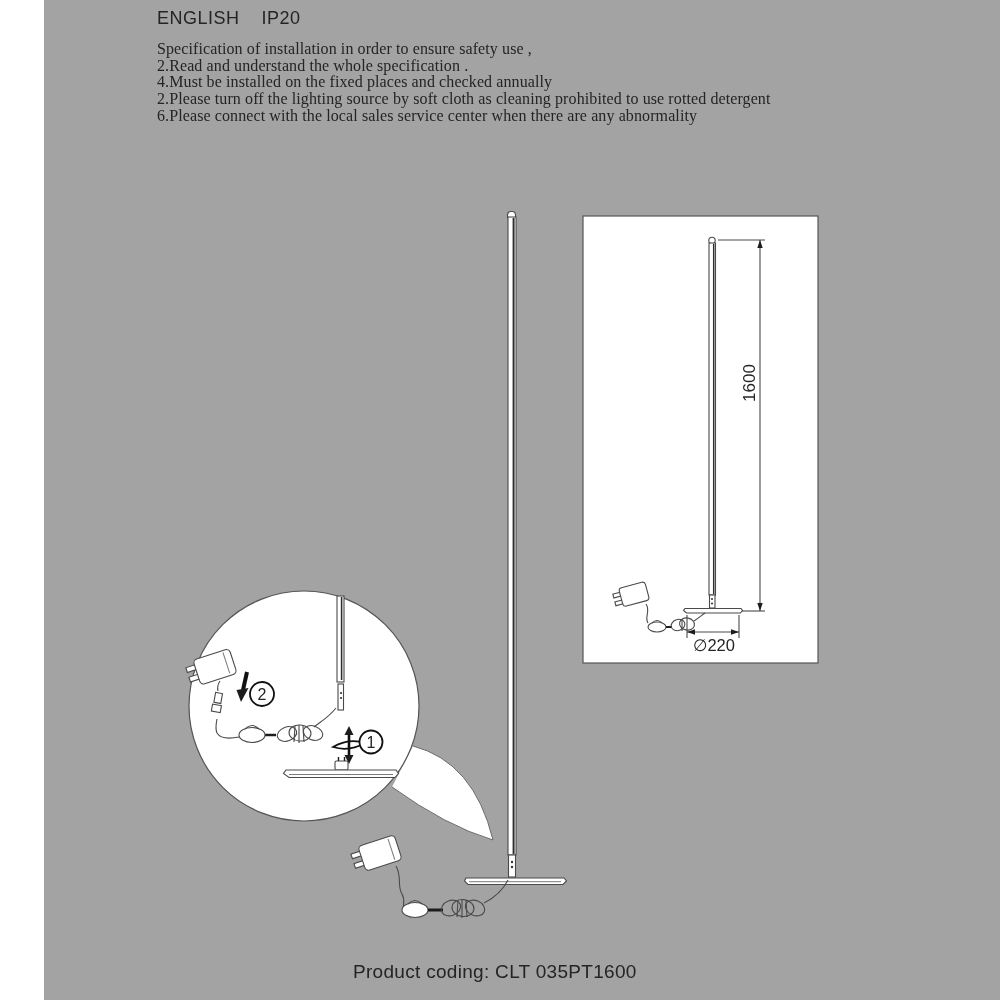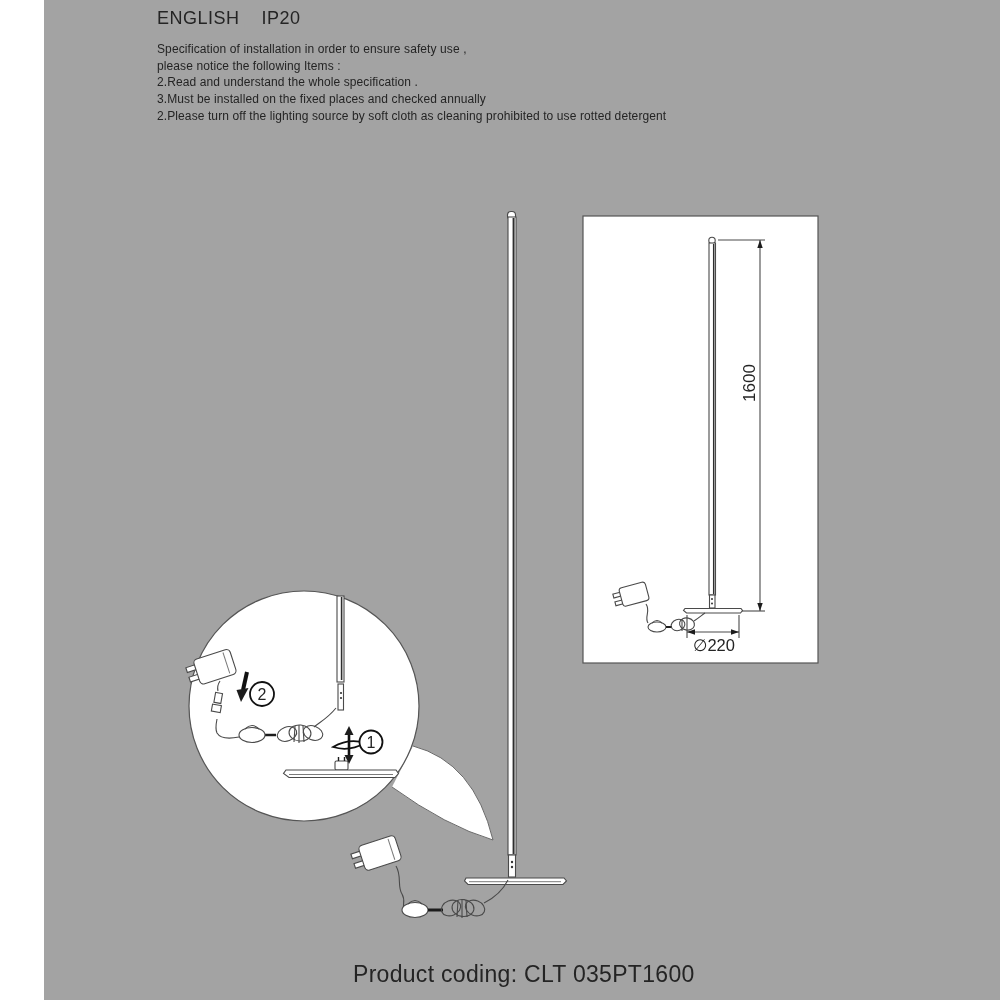--- a/index.html
+++ b/index.html
@@ -2,48 +2,48 @@
 <html><head>
 <meta charset="utf-8">
 <style>
   * { margin:0; padding:0; box-sizing:border-box; }
   html,body { width:1000px; height:1000px; background:#ffffff; font-family:"Liberation Sans", sans-serif; }
   #page { position:relative; width:1000px; height:1000px; background:#a3a3a3; overflow:hidden;margin-left:44px; }
 
   #header { position:absolute; left:113px; top:8px; font-size:18px; color:#242424; letter-spacing:0.5px; }
   #header .ip { margin-left:22px; }
 
-  #spec { position:absolute; left:113px; top:41px; font-size:12px; line-height:16.7px; color:#242424; letter-spacing:0.1px; white-space:nowrap; }
+  #spec { position:absolute; left:113px; top:41px; font-size:16px; line-height:16.7px; color:#242424; letter-spacing:0.1px; white-space:nowrap;font-family:Liberation Serif, serif; }
 
   #diagram-svg { position:absolute; left:0; top:0; width:1000px; height:1000px; }
 
-  #footer { position:absolute; left:309px; top:961px; font-size:23px; color:#242424; letter-spacing:0.3px; }
+  #footer { position:absolute; left:309px; top:961px; font-size:19px; color:#242424; letter-spacing:0.3px; }
 
   svg .ln   { stroke:#4a4a4a; stroke-width:1.1; fill:none; }
   svg .lnthin { stroke:#7a7a7a; stroke-width:1; fill:none; }
   svg .shape { stroke:#4a4a4a; stroke-width:1.1; fill:#ffffff; }
   svg .dark  { stroke:#1c1c1c; fill:none; }
   svg .fillDark { fill:#1c1c1c; stroke:none; }
   svg text { font-family:"Liberation Sans", sans-serif; fill:#242424; }
 </style>
 </head>
 <body>
 
 <div id="page">
 
   <div id="header">
     <span>ENGLISH</span><span class="ip">IP20</span>
   </div>
 
   <div id="spec">
     <div>Specification of installation in order to ensure safety use ,</div>
-    <div>please notice the following Items :</div>
     <div>2.Read and understand the whole specification .</div>
-    <div>3.Must be installed on the fixed places and checked annually</div>
+    <div>4.Must be installed on the fixed places and checked annually</div>
     <div>2.Please turn off the lighting source by soft cloth as cleaning prohibited to use rotted detergent</div>
+    <div>6.Please connect with the local sales service center when there are any abnormality</div>
   </div>
 
   <svg id="diagram-svg" viewBox="0 0 1000 1000">
 
     <g>
       <rect class="shape" x="463.5" y="211.5" width="8" height="8" rx="3.5"></rect>
       <rect class="shape" x="464" y="217" width="8" height="638" fill="#fdfdfd"></rect>
       <line x1="469.6" y1="218" x2="469.6" y2="854" stroke="#2e2e2e" stroke-width="2"></line>
       <line x1="471.4" y1="218" x2="471.4" y2="854" stroke="#a8a8a8" stroke-width="0.9"></line>
       <rect class="shape" x="464.5" y="855" width="7" height="22" fill="#f4f4f4"></rect>

